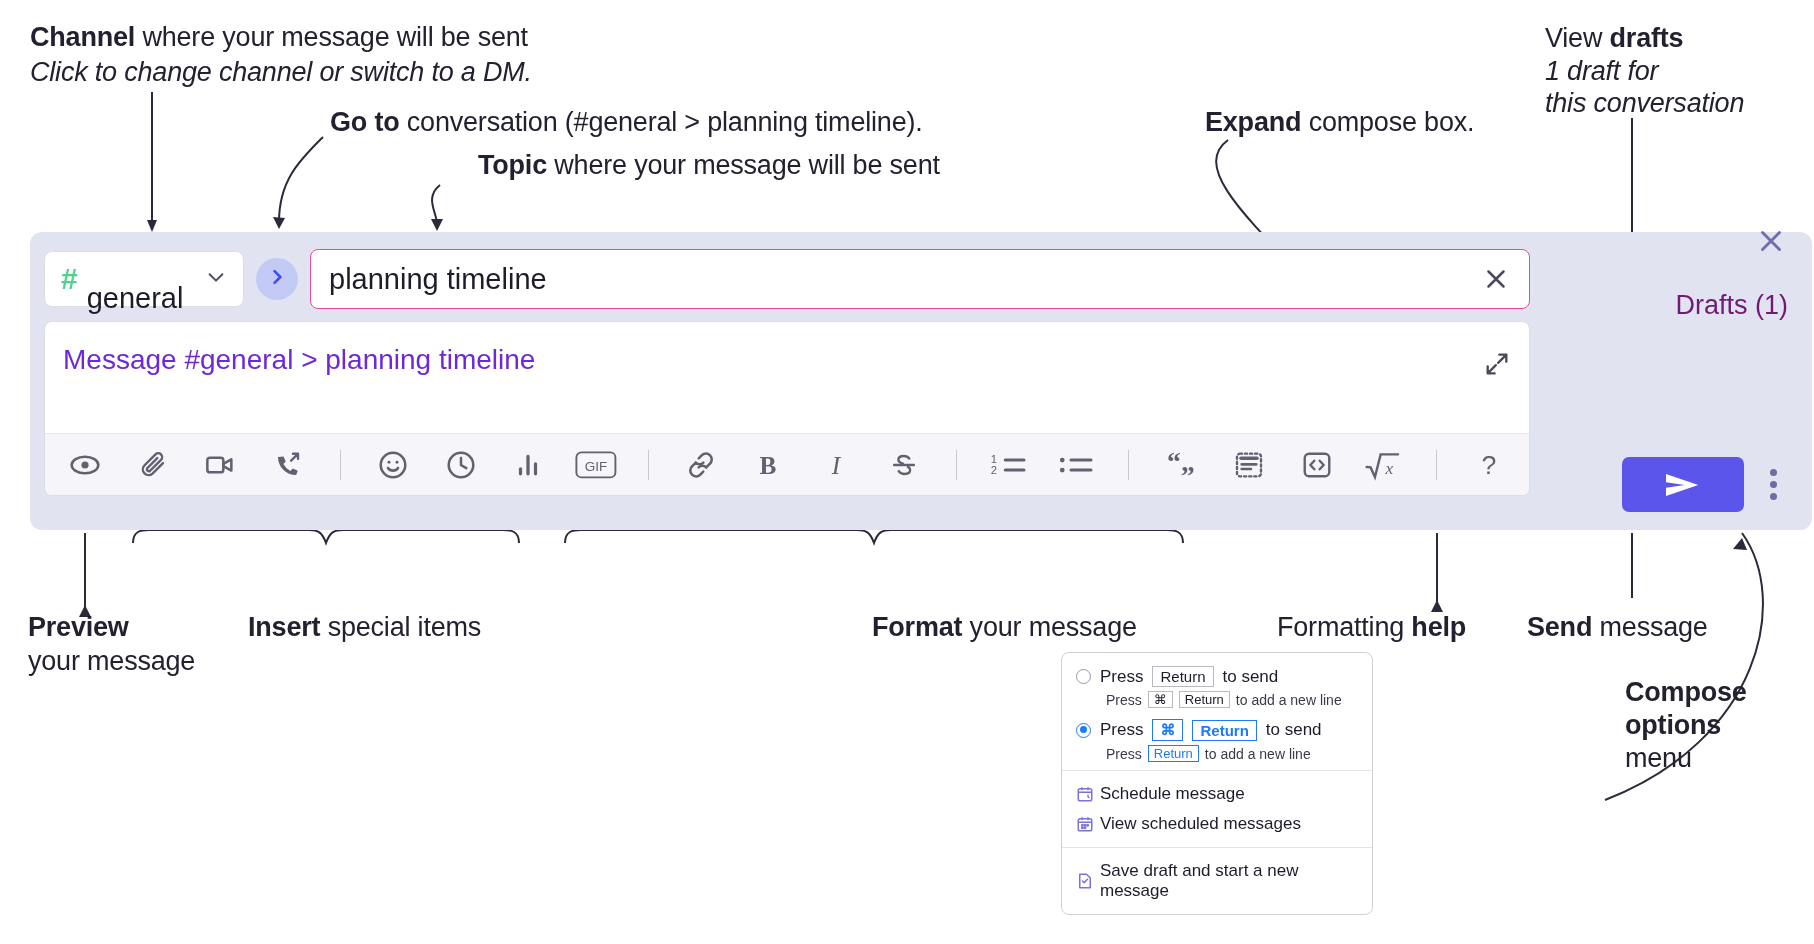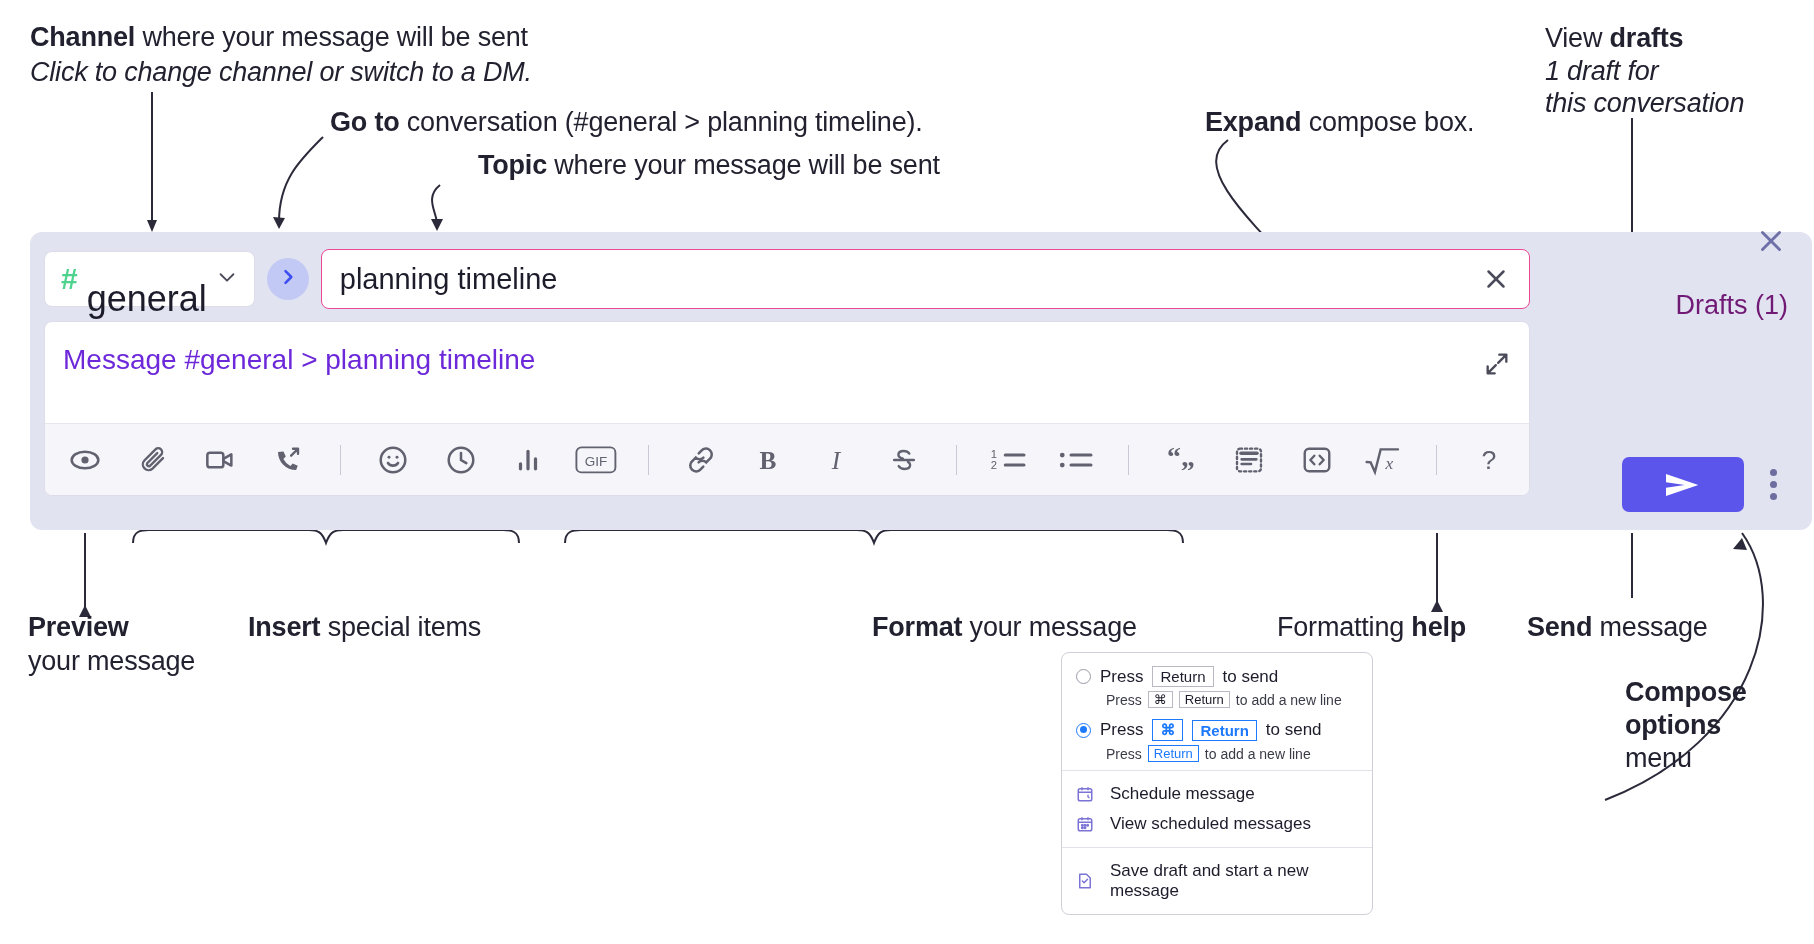--- a/index.html
+++ b/index.html
@@ -24,21 +24,21 @@
   }
   #compose-inner { position:absolute; left:14px; top:17px; width:1486px; }
 
   .row-top { display:flex; align-items:center; gap:12px; }
   .chip {
     display:flex; align-items:center; gap:9px;
     background:#ffffff; border:1px solid #dcdde8; border-radius:8px;
     height:56px; padding:0 16px; min-width:200px;
   }
   .chip .hash { color:#4dd38e; font-size:30px; font-weight:bold; line-height:1; }
-  .chip .cname { font-size:36px; color:#1d1c2b;margin-top:39px; }
+  .chip .cname { font-size:29px; color:#1d1c2b;margin-top:39px; }
   .chip .chev { margin-left:auto; color:#4a4a5a; font-size:17px; }
 
   .gobtn {
     width:42px; height:42px; border-radius:50%;
     background:#c3c9f5; display:flex; align-items:center; justify-content:center;
     color:#3d4ef0; flex:none;
   }
   .topicbox {
     flex:1; height:60px; background:#fff; border:1px solid #ec4899; border-radius:8px;
     display:flex; align-items:center; padding:0 18px;
@@ -47,21 +47,21 @@
   .topicbox .tclose { margin-left:auto; color:#4a4a5a; display:flex; }
 
   .msgbox {
     margin-top:12px; background:#ffffff; border:1px solid #dcdde8; border-radius:8px;
     height:175px; position:relative; overflow:hidden;
   }
   .msgph { position:absolute; left:18px; top:22px; font-size:28px; color:#6d28d9; }
   .expand { position:absolute; right:18px; top:28px; color:#4a4a5a; }
 
   .toolbar {
-    position:absolute; left:0; right:0; bottom:0; height:72px;
+    position:absolute; left:0; right:0; bottom:0; height:62px;
     background:#f6f6fa; border-top:1px solid #e7e7ee;
     display:flex; align-items:center; padding:0 14px; gap:16px;
   }
   .tbtn { width:52px; height:46px; display:flex; align-items:center; justify-content:center; color:#616170; }
   .tsep { width:1px; height:30px; background:#c9c9d6; margin:0 10px; }
 
   .sendzone { position:absolute; right:22px; bottom:18px; display:flex; align-items:center; gap:12px; }
   .sendbtn {
     width:122px; height:55px; border-radius:7px; background:#5b55ec;
     display:flex; align-items:center; justify-content:center; border:none;
@@ -82,21 +82,21 @@
   .optmain { display:flex; align-items:center; gap:9px; font-size:17px; color:#1d1c2b; }
   .optsub { display:flex; align-items:center; gap:6px; font-size:14px; color:#3b3b48; margin:4px 0 8px 30px; }
   .radio { width:15px; height:15px; border-radius:50%; border:1.6px solid #9a9aa8; flex:none; position:relative; }
   .radio.on { border-color:#1d7afc; }
   .radio.on::after { content:""; position:absolute; left:2.5px; top:2.5px; width:7px; height:7px; border-radius:50%; background:#1d7afc; }
   .key { border:1px solid #b9b9c4; border-radius:0; padding:1px 7px; font-size:15px; color:#1d1c2b; background:#fff; display:inline-block; }
   .key.sm { font-size:13px; padding:0px 5px; }
   .key.blue { border-color:#1d7afc; color:#1d7afc; font-weight:bold; }
   .key.blue.sm { font-weight:normal; }
   .divline { height:1px; background:#e2e2e9; margin:8px 0; }
-  .mitem { display:flex; align-items:center; gap:16px; padding:5px 14px; font-size:17px; color:#1d1c2b; }
+  .mitem { display:flex; align-items:center; gap:6px; padding:5px 14px; font-size:17px; color:#1d1c2b; }
   .mico { color:#7b74d6; display:flex; flex:none; }
 </style>
 </head>
 <body>
 
 <svg class="lines" viewBox="0 0 1814 944">
   <g fill="none" stroke="#2b2a3a" stroke-width="2">
     <path d="M152,92 L152,225"></path>
     <path d="M323,137 C300,160 279,180 279,222"></path>
     <path d="M440,185 C424,198 437,212 437,224"></path>

